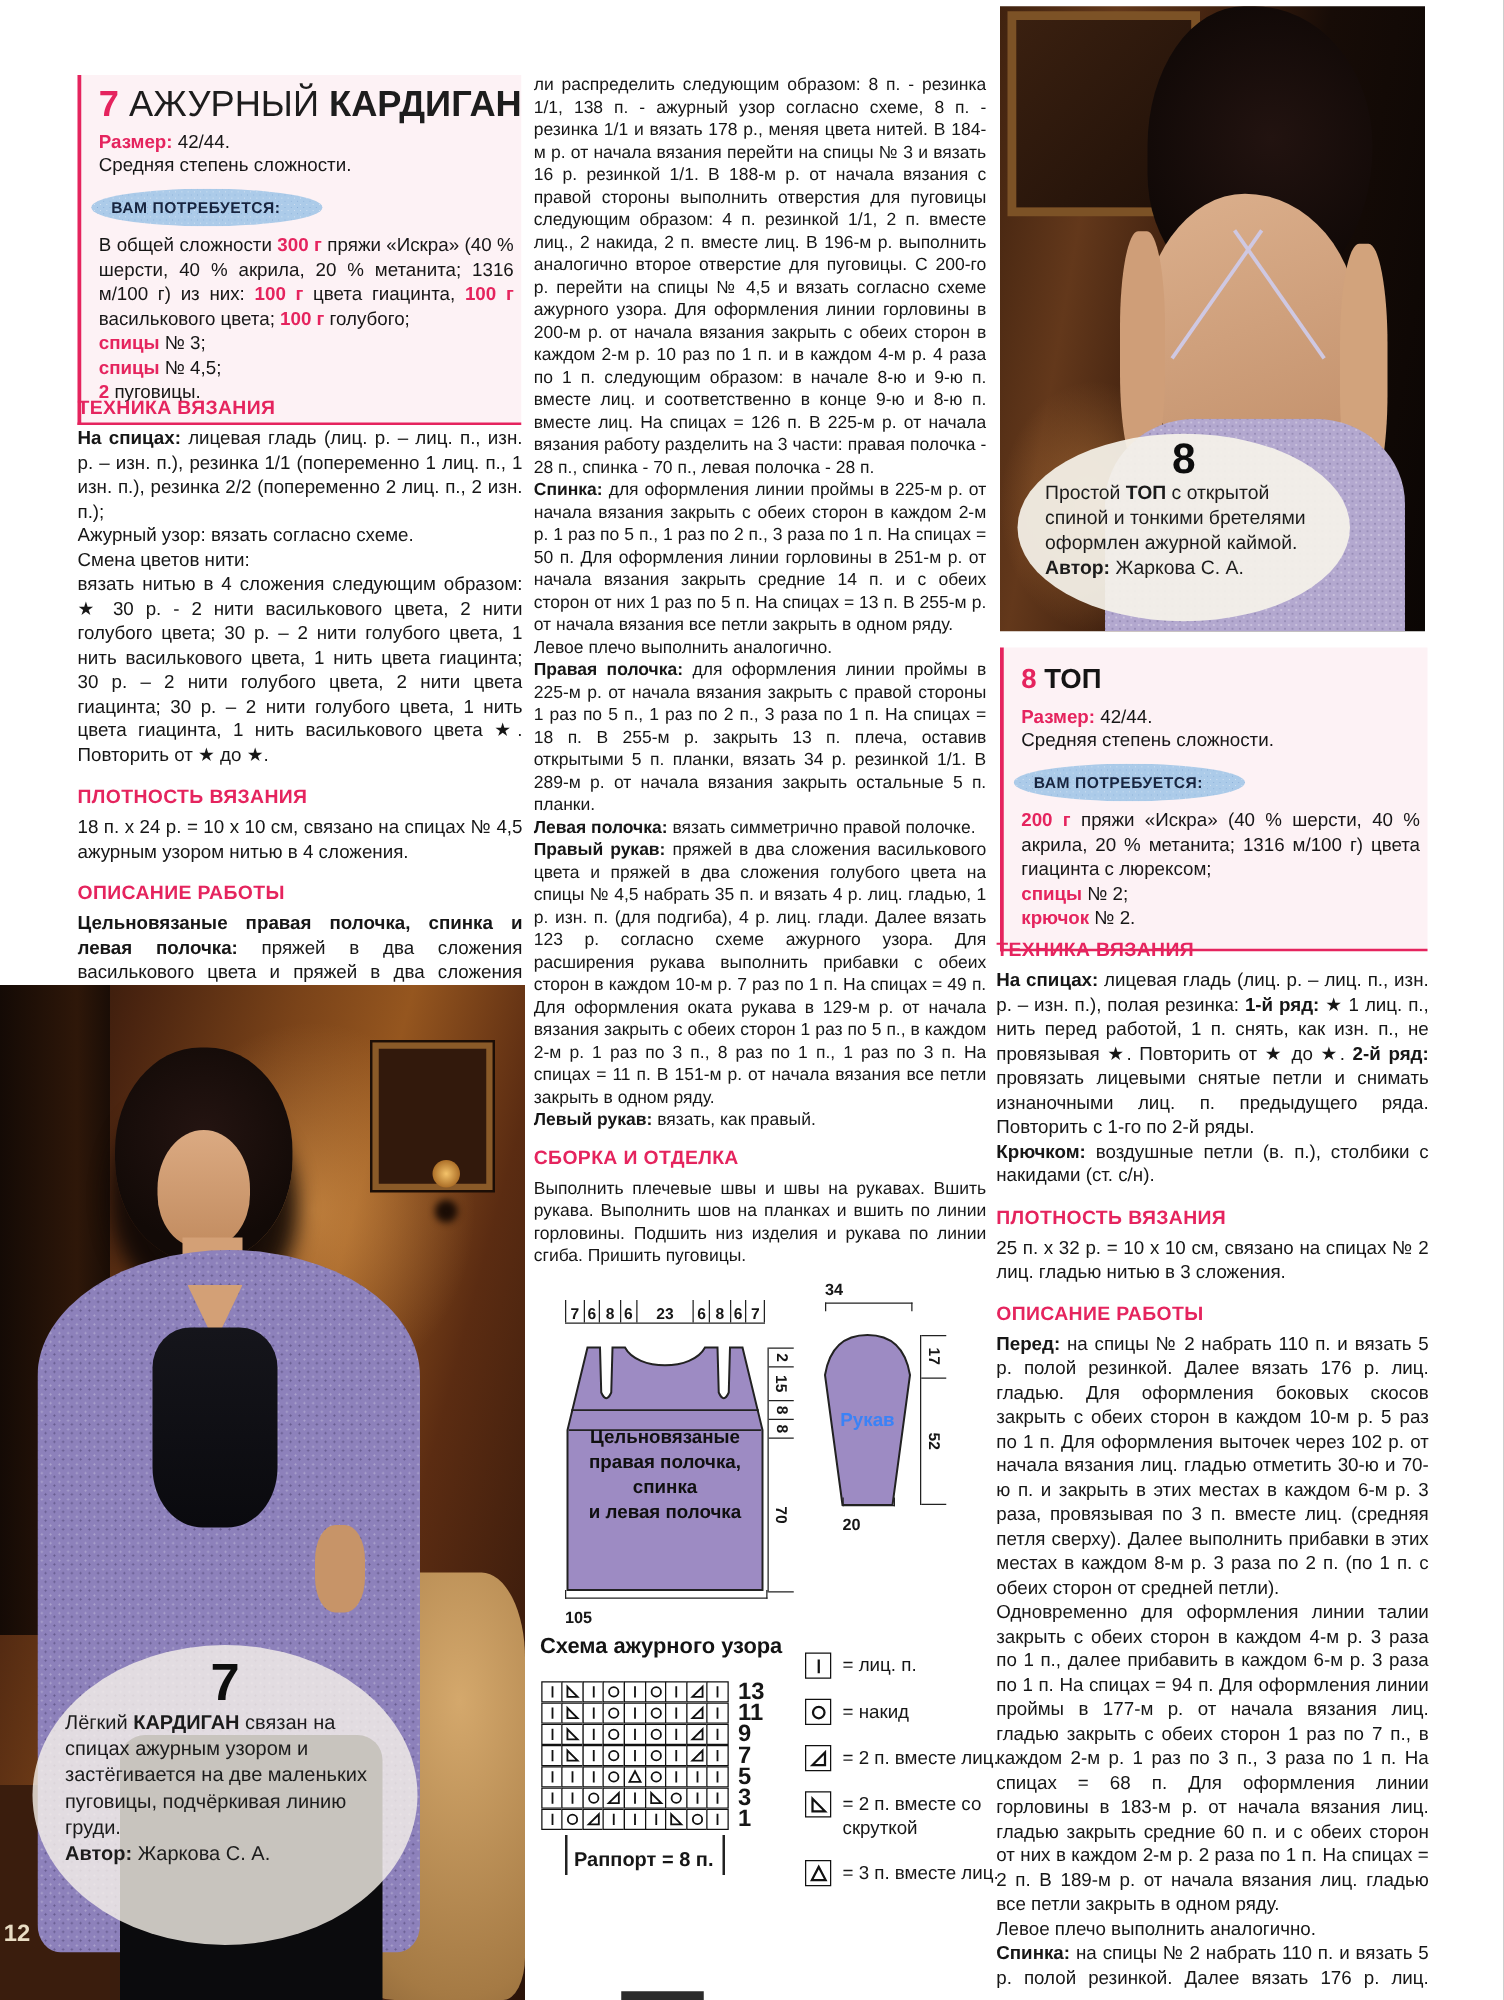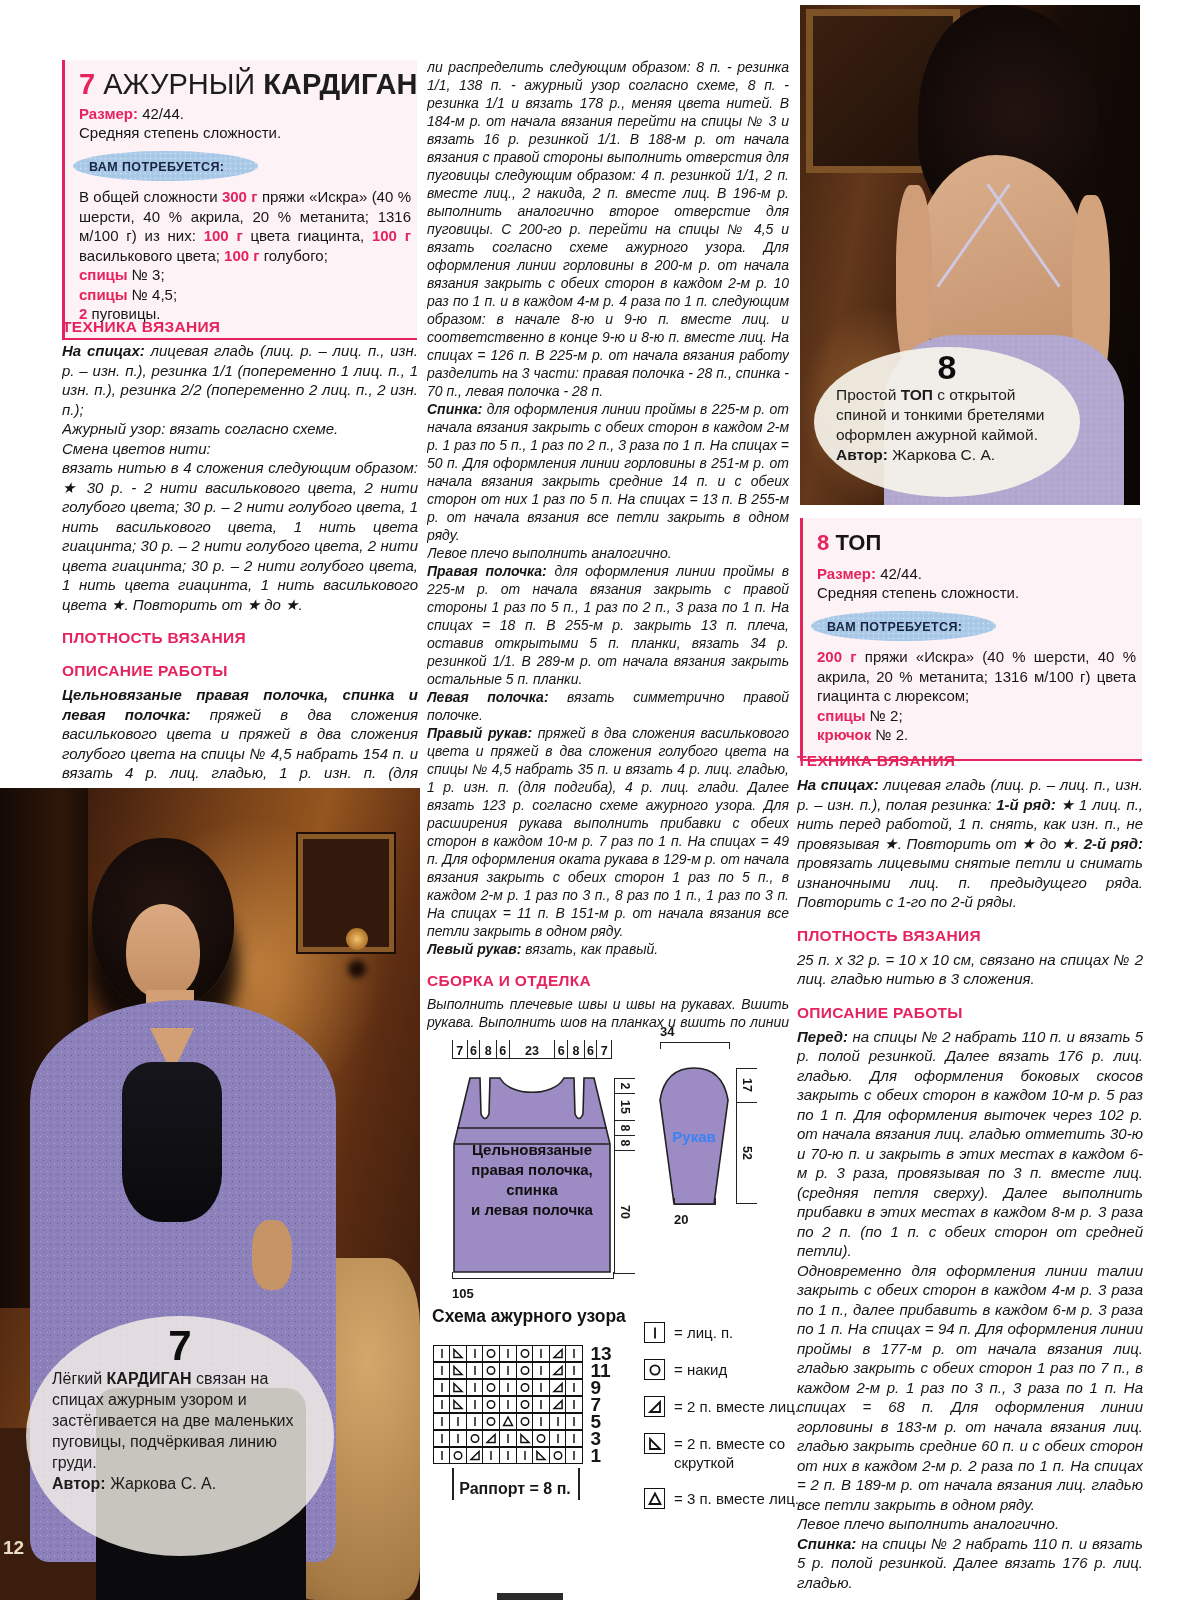--- a/index.html
+++ b/index.html
@@ -17,21 +17,21 @@
   .plain{margin:2px 0 0;font-size:15px;}
   .pk{color:#e5245e;font-weight:bold;}
   .b{font-weight:bold;}
   .needpill{display:inline-block;background-color:#accbe9;border-radius:50%;
             padding:6px 34px 6px 16px;margin:10px 0 6px -6px;
             background-image:radial-gradient(rgba(255,255,255,.55) 18%,transparent 20%),
                              radial-gradient(rgba(60,110,175,.3) 18%,transparent 20%);
             background-size:5px 5px,5px 5px;background-position:0 0,2.5px 2.5px;}
   .needtext{font-weight:bold;font-size:12.5px;color:#17243f;letter-spacing:.4px;}
   .flow{position:absolute;overflow:hidden;}
-  .flow p.para{margin:0;font-size:15px;line-height:19.5px;text-align:justify;font-style:italic;}
+  .flow p.para{margin:0;font-size:15px;line-height:19.5px;text-align:justify;}
   .mid p.para{font-size:14px;line-height:18px;}
   .h{color:#e5245e;font-size:15.5px;font-weight:bold;letter-spacing:.3px;margin:0 0 5px;}
   .sec{margin-bottom:15px;}
   .matbox p.para{margin:0;font-size:15px;line-height:19.5px;text-align:justify;}
   
   .dimh{position:absolute;display:flex;border-bottom:1.5px solid #222;align-items:flex-end;}
   .dimch{position:relative;border-right:1.4px solid #222;display:flex;align-items:flex-end;justify-content:center;height:100%;}
   .dimch:first-child{border-left:1.4px solid #222;}
   .dimch span{font-weight:bold;font-size:12.5px;line-height:14px;}
   .dimv{position:absolute;display:flex;flex-direction:column;border-left:1.5px solid #222;}
@@ -129,20 +129,23 @@
       <h2 class="h">ТЕХНИКА ВЯЗАНИЯ</h2>
       <div>
           <p class="para"><span class="b">На спицах:</span><span> лицевая гладь (лиц. р. – лиц. п., изн. р. – изн. п.), резинка 1/1 (попеременно 1 лиц. п., 1 изн. п.), резинка 2/2 (попеременно 2 лиц. п., 2 изн. п.);</span></p>
           <p class="para"><span>Ажурный узор: вязать согласно схеме.</span></p>
           <p class="para"><span>Смена цветов нити:</span></p>
           <p class="para"><span>вязать нитью в 4 сложения следующим образом: ★ 30 р. - 2 нити василькового цвета, 2 нити голубого цвета; 30 р. – 2 нити голубого цвета, 1 нить василькового цвета, 1 нить цвета гиацинта; 30 р. – 2 нити голубого цвета, 2 нити цвета гиацинта; 30 р. – 2 нити голубого цвета, 1 нить цвета гиацинта, 1 нить василькового цвета ★. Повторить от ★ до ★.</span></p>
         </div>
     </div>
     <div class="sec">
       <h2 class="h">ПЛОТНОСТЬ ВЯЗАНИЯ</h2>
+      <div>
+          <p class="para"><span>18 п. х 24 р. = 10 х 10 см, связано на спицах № 4,5 ажурным узором нитью в 4 сложения.</span></p>
+        </div>
     </div>
     <div class="sec">
       <h2 class="h">ОПИСАНИЕ РАБОТЫ</h2>
       <div>
           <p class="para"><span class="b">Цельновязаные правая полочка, спинка и левая полочка:</span><span> пряжей в два сложения василькового цвета и пряжей в два сложения голубого цвета на спицы № 4,5 набрать 154 п. и вязать 4 р. лиц. гладью, 1 р. изн. п. (для подгиба), 4 р. лиц. гладью. Далее пет-</span></p>
         </div>
     </div>
   </div>
 
   <div class="flow mid" style="left:427px;top:58px;width:362px;height:975px;">
@@ -633,20 +636,21 @@
         <p class="para"><span class="pk">спицы</span><span> № 2;</span></p>
         <p class="para"><span class="pk">крючок</span><span> № 2.</span></p>
       </div>
   </div>
 
   <div class="flow" style="left:797px;top:752px;width:346px;height:845px;">
     <div class="sec">
       <h2 class="h">ТЕХНИКА ВЯЗАНИЯ</h2>
       <div>
           <p class="para"><span class="b">На спицах:</span><span> лицевая гладь (лиц. р. – лиц. п., изн. р. – изн. п.), полая резинка: </span><span class="b">1-й ряд:</span><span> ★ 1 лиц. п., нить перед работой, 1 п. снять, как изн. п., не провязывая ★. Повторить от ★ до ★. </span><span class="b">2-й ряд:</span><span> провязать лицевыми снятые петли и снимать изнаночными лиц. п. предыдущего ряда. Повторить с 1-го по 2-й ряды.</span></p>
+          <p class="para"><span class="b">Крючком:</span><span> воздушные петли (в. п.), столбики с накидами (ст. с/н).</span></p>
         </div>
     </div>
     <div class="sec">
       <h2 class="h">ПЛОТНОСТЬ ВЯЗАНИЯ</h2>
       <div>
           <p class="para"><span>25 п. х 32 р. = 10 х 10 см, связано на спицах № 2 лиц. гладью нитью в 3 сложения.</span></p>
         </div>
     </div>
     <div class="sec">
       <h2 class="h">ОПИСАНИЕ РАБОТЫ</h2>

